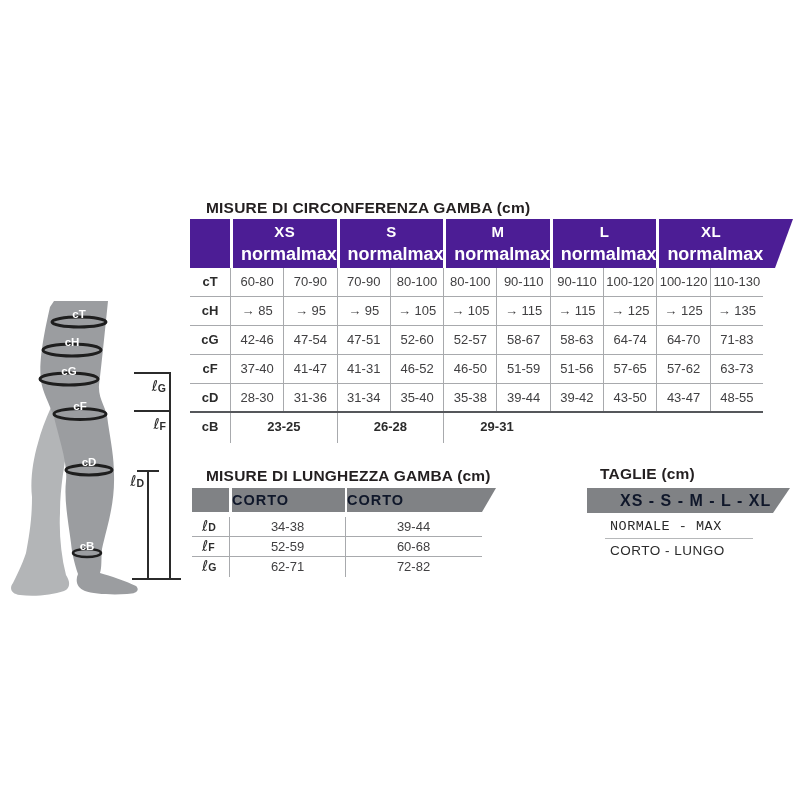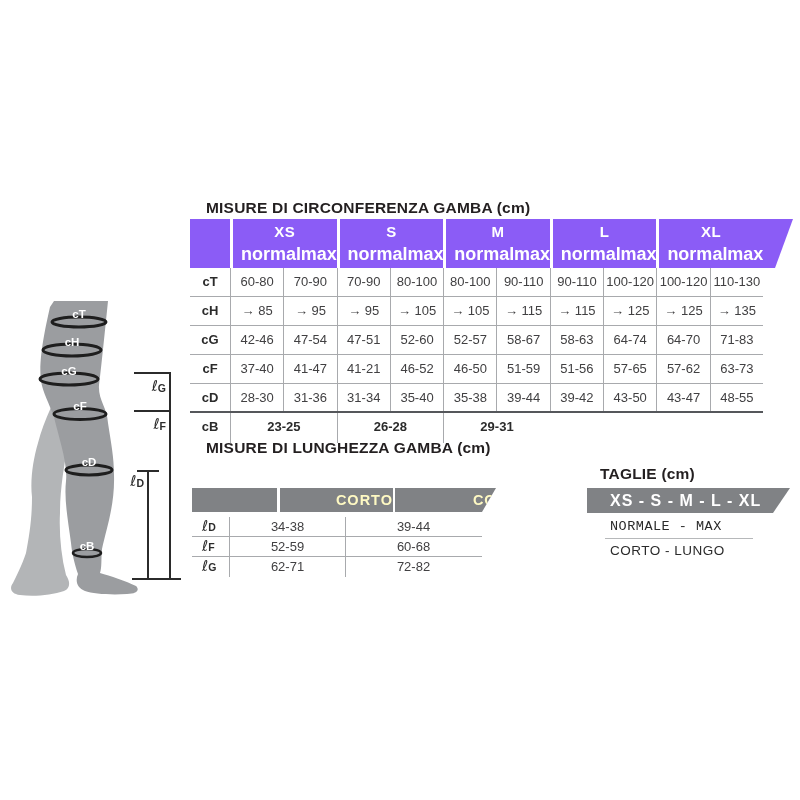--- a/index.html
+++ b/index.html
@@ -2,21 +2,21 @@
 <html><head>
 <meta charset="utf-8">
 <style>
   html,body{margin:0;padding:0;background:#fff;}
   #canvas{position:relative;width:800px;height:800px;background:#ffffff;overflow:hidden;
           font-family:"Liberation Sans","DejaVu Sans",sans-serif;color:#414042;}
   .abs{position:absolute;}
   .sec-title{font-size:15.5px;font-weight:bold;color:#231f20;letter-spacing:.2px;white-space:nowrap;}
 
   
-  .circ-banner{left:190px;top:219px;width:603px;height:49px;background:#8b5cf6;
+  .circ-banner{left:190px;top:219px;width:603px;height:49px;background:#4c1d95;
                clip-path:polygon(0 0,100% 0,585px 100%,0 100%);}
   .banner-grid{position:absolute;left:0;top:0;width:573px;height:100%;display:flex;}
   .b-spacer{width:40px;}
   .b-group{width:106.6px;border-left:3px solid #fff;box-sizing:border-box;display:flex;
            flex-direction:column;color:#fff;text-align:center;}
   .b-size{height:23px;line-height:26px;font-weight:bold;font-size:15px;letter-spacing:.5px;}
   .b-subs{flex:1;display:flex;}
   .b-sub{width:50%;line-height:24px;font-weight:bold;font-size:18px;margin-left:8px;}
 
   .circ-body{left:190px;top:268px;width:573px;font-size:13px;}
@@ -24,57 +24,57 @@
   .crow.thick{border-bottom:2px solid #55575b;}
   .crow.cbrow{height:30px;border-bottom:none;}
   .ccell{box-sizing:border-box;width:53.3px;border-left:1px solid #a8aaad;text-align:center;
          line-height:28px;white-space:nowrap;}
   .ccell.clabel{width:40px;border-left:none;font-weight:bold;color:#2b2b2b;}
   .ccell.merged{width:106.6px;font-weight:bold;color:#2b2b2b;}
 
   
   .len-banner{left:192px;top:488px;width:304px;height:24px;background:#808285;
               clip-path:polygon(0 0,100% 0,calc(100% - 14px) 100%,0 100%);}
-  .len-bgrid{position:absolute;left:0;top:0;height:100%;display:flex;color:#fef9c3;
-             font-weight:bold;font-size:14.5px;letter-spacing:1px;text-align:right;padding-left:48px;}
+  .len-bgrid{position:absolute;left:0;top:0;height:100%;display:flex;color:#0f172a;
+             font-weight:bold;font-size:14.5px;letter-spacing:1px;text-align:left;}
   .lb-spacer{width:37px;}
   .lb-col1{width:116px;border-left:3px solid #fff;box-sizing:border-box;line-height:24px;}
   .lb-col2{width:137px;border-left:2px solid #fff;box-sizing:border-box;line-height:24px;}
 
   .len-body{left:192px;top:511px;width:290px;padding-top:6px;font-size:13px;}
   .lrow{display:flex;height:20px;box-sizing:border-box;}
   .lrow.sep{border-bottom:1px solid #a8aaad;}
   .lcell{box-sizing:border-box;text-align:center;line-height:19px;white-space:nowrap;}
   .lcell.llabel{width:37px;text-align:left;padding-left:10px;color:#2b2b2b;}
   .lcell.c1{width:116px;border-left:1px solid #a8aaad;}
   .lcell.c2{width:136px;border-left:1px solid #a8aaad;}
   .lsym-html{font-family:"DejaVu Sans",sans-serif;font-size:15px;color:#2b2b2b;}
   .lsub-html{font-size:10.5px;font-weight:bold;color:#2b2b2b;}
 
   
   .tag-banner{left:587px;top:488px;width:203px;height:25px;background:#808285;
               clip-path:polygon(0 0,100% 0,calc(100% - 17px) 100%,0 100%);
-              color:#ffffff;font-weight:bold;font-size:16px;letter-spacing:1px;
-              line-height:25px;padding-left:23px;box-sizing:border-box;white-space:nowrap;}
+              color:#0f172a;font-weight:bold;font-size:16px;letter-spacing:1px;
+              line-height:25px;padding-left:33px;box-sizing:border-box;white-space:nowrap;}
   .tag-opt{color:#2b2b2b;font-size:13.5px;letter-spacing:.5px;white-space:nowrap;}
   .tag-line{left:605px;top:538px;width:148px;height:1px;background:#b6b8ba;}
 
   
   .bandlab{fill:#ffffff;font-weight:bold;font-size:11.5px;text-anchor:middle;
            font-family:"Liberation Sans","DejaVu Sans",sans-serif;}
   .lsym{font-family:"DejaVu Sans",sans-serif;font-size:15px;fill:#2b2b2b;}
   .lsub{font-family:"Liberation Sans",sans-serif;font-size:10.5px;font-weight:bold;fill:#2b2b2b;}
 </style>
 </head>
 <body>
 
 <div id="canvas">
 
   <div class="abs sec-title" style="left:206px;top:199px;">MISURE DI CIRCONFERENZA GAMBA (cm)</div>
-  <div class="abs sec-title" style="left:206px;top:439px;">MISURE DI LUNGHEZZA GAMBA (cm)</div>
+  <div class="abs sec-title" style="left:206px;top:467px;">MISURE DI LUNGHEZZA GAMBA (cm)</div>
   <div class="abs sec-title" style="left:600px;top:465px;">TAGLIE (cm)</div>
 
   <div class="abs circ-banner">
     <div class="banner-grid">
       <div class="b-spacer"></div>
       <div class="b-group">
         <div class="b-size">XS</div>
         <div class="b-subs">
           <div class="b-sub">normal</div>
           <div class="b-sub">max</div>
@@ -148,21 +148,21 @@
         <div class="ccell">58-67</div>
         <div class="ccell">58-63</div>
         <div class="ccell">64-74</div>
         <div class="ccell">64-70</div>
         <div class="ccell">71-83</div>
       </div>
       <div class="crow">
         <div class="ccell clabel">cF</div>
         <div class="ccell">37-40</div>
         <div class="ccell">41-47</div>
-        <div class="ccell">41-21</div>
+        <div class="ccell">41-31</div>
         <div class="ccell">46-52</div>
         <div class="ccell">46-50</div>
         <div class="ccell">51-59</div>
         <div class="ccell">51-56</div>
         <div class="ccell">57-65</div>
         <div class="ccell">57-62</div>
         <div class="ccell">63-73</div>
       </div>
       <div class="crow thick">
         <div class="ccell clabel">cD</div>

